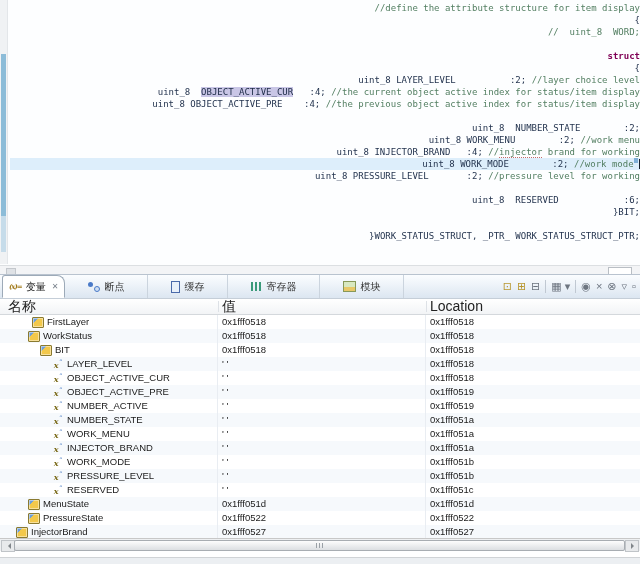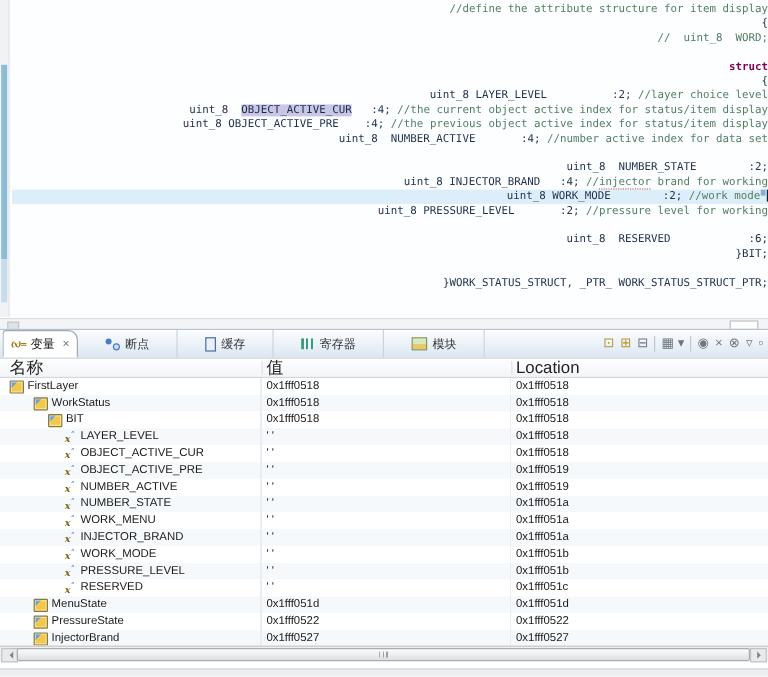--- a/index.html
+++ b/index.html
@@ -96,23 +96,23 @@
     <div id="code">
         <div class="code-line"><span class="tok-c">//define the attribute structure for item display</span></div>
         <div class="code-line"><span class="tok-p">{</span></div>
         <div class="code-line"><span class="tok-c">//  uint_8  WORD;</span></div>
         <div class="code-line"> </div>
         <div class="code-line"><span class="tok-p">    </span><span class="tok-k">struct</span></div>
         <div class="code-line"><span class="tok-p">    {</span></div>
         <div class="code-line"><span class="tok-p">        uint_8 LAYER_LEVEL          :2; </span><span class="tok-c">//layer choice level</span></div>
         <div class="code-line"><span class="tok-p">        uint_8  </span><span class="tok-sel">OBJECT_ACTIVE_CUR</span><span class="tok-p">   :4; </span><span class="tok-c">//the current object active index for status/item display</span></div>
         <div class="code-line"><span class="tok-p">        uint_8 OBJECT_ACTIVE_PRE    :4; </span><span class="tok-c">//the previous object active index for status/item display</span></div>
-        <div class="code-line"><span class="tok-p">        uint_8  NUMBER_ACTIVE       :4; </span><span class="tok-c">//number active index for data set</span></div>
         <div class="code-line"> </div>
         <div class="code-line"><span class="tok-p">        uint_8  NUMBER_STATE        :2;</span></div>
+        <div class="code-line"><span class="tok-p">        uint_8 WORK_MENU        :2; </span><span class="tok-c">//work menu</span></div>
         <div class="code-line"><span class="tok-p">        uint_8 INJECTOR_BRAND   :4; </span><span class="tok-c">//</span><span class="tok-mis">injector</span><span class="tok-c"> brand for working</span></div>
         <div class="code-line cur"><span class="tok-p">        uint_8 WORK_MODE        :2; </span><span class="tok-c">//work mode </span><span class="caret"></span></div>
         <div class="code-line"><span class="tok-p">        uint_8 PRESSURE_LEVEL       :2; </span><span class="tok-c">//pressure level for working</span></div>
         <div class="code-line"> </div>
         <div class="code-line"><span class="tok-p">        uint_8  RESERVED            :6;</span></div>
         <div class="code-line"><span class="tok-p">    }BIT;</span></div>
         <div class="code-line"> </div>
         <div class="code-line"><span class="tok-p">}WORK_STATUS_STRUCT, _PTR_ WORK_STATUS_STRUCT_PTR;</span></div>
       </div>
     <div id="overview-tick"></div>
@@ -165,21 +165,21 @@
     <div id="thead">
       <span id="th-name">名称</span>
       <span id="th-value">值</span>
       <span id="th-loc">Location</span>
       <div class="th-sep" style="left:218px;"></div>
       <div class="th-sep" style="left:426px;"></div>
     </div>
 
     <div id="rows">
         <div class="row">
-          <span class="cell-name" style="padding-left: 8px;">
+          <span class="cell-name" style="padding-left: 32px;">
             <span class="ic-struct"></span>
             <span class="row-label">FirstLayer</span>
           </span>
           <span class="cell-val">0x1fff0518</span>
           <span class="cell-loc">0x1fff0518</span>
         </div>
         <div class="row alt">
           <span class="cell-name" style="padding-left: 28px;">
             <span class="ic-struct"></span>
             <span class="row-label">WorkStatus</span>
@@ -285,21 +285,21 @@
         </div>
         <div class="row">
           <span class="cell-name" style="padding-left: 28px;">
             <span class="ic-struct"></span>
             <span class="row-label">PressureState</span>
           </span>
           <span class="cell-val">0x1fff0522</span>
           <span class="cell-loc">0x1fff0522</span>
         </div>
         <div class="row alt">
-          <span class="cell-name" style="padding-left: 28px;">
+          <span class="cell-name" style="padding-left: 16px;">
             <span class="ic-struct"></span>
             <span class="row-label">InjectorBrand</span>
           </span>
           <span class="cell-val">0x1fff0527</span>
           <span class="cell-loc">0x1fff0527</span>
         </div>
       </div>
 
     <div id="clipped-row" class="row">
       <span class="cell-name" style="padding-left:28px;">

